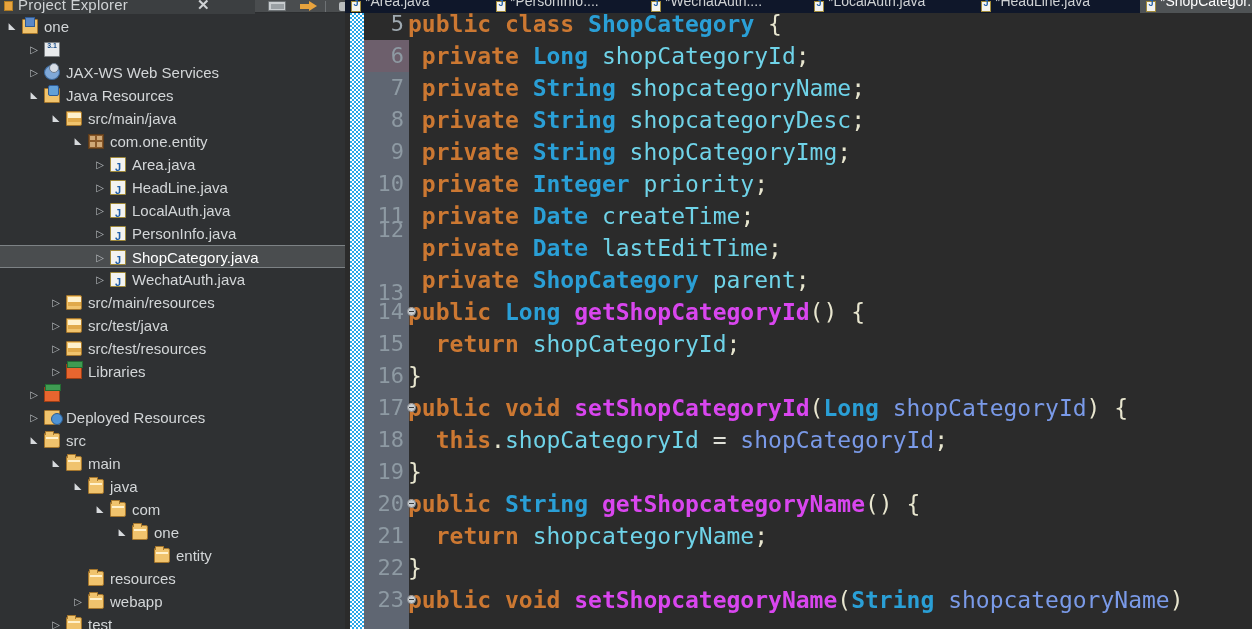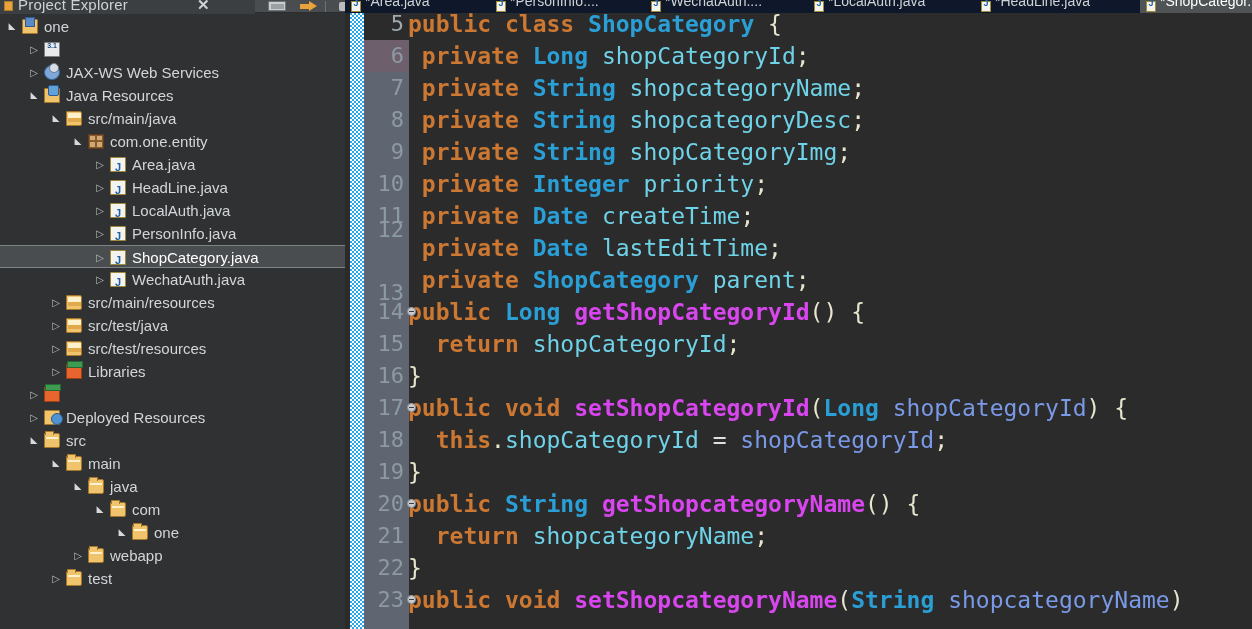--- a/index.html
+++ b/index.html
@@ -349,20 +349,28 @@
         </div>
         <div class="row">
           <span class="arrow open" style="left: 94px; transform: scaleX(-1); font-size: 9px;">◢</span>
           <span class="ico ic-folder" style="left: 110px;"></span>
           <span class="lbl" style="left: 132px;">com</span>
         </div>
         <div class="row">
           <span class="arrow open" style="left: 116px; transform: scaleX(-1); font-size: 9px;">◢</span>
           <span class="ico ic-folder" style="left: 132px;"></span>
           <span class="lbl" style="left: 154px;">one</span>
+        </div>
+        <div class="row">
+          <span class="ico ic-folder" style="left: 154px;"></span>
+          <span class="lbl" style="left: 176px;">entity</span>
+        </div>
+        <div class="row">
+          <span class="ico ic-folder" style="left: 88px;"></span>
+          <span class="lbl" style="left: 110px;">resources</span>
         </div>
         <div class="row">
           <span class="arrow" style="left: 72px;">▷</span>
           <span class="ico ic-folder" style="left: 88px;"></span>
           <span class="lbl" style="left: 110px;">webapp</span>
         </div>
         <div class="row">
           <span class="arrow" style="left: 50px;">▷</span>
           <span class="ico ic-folder" style="left: 66px;"></span>
           <span class="lbl" style="left: 88px;">test</span>

